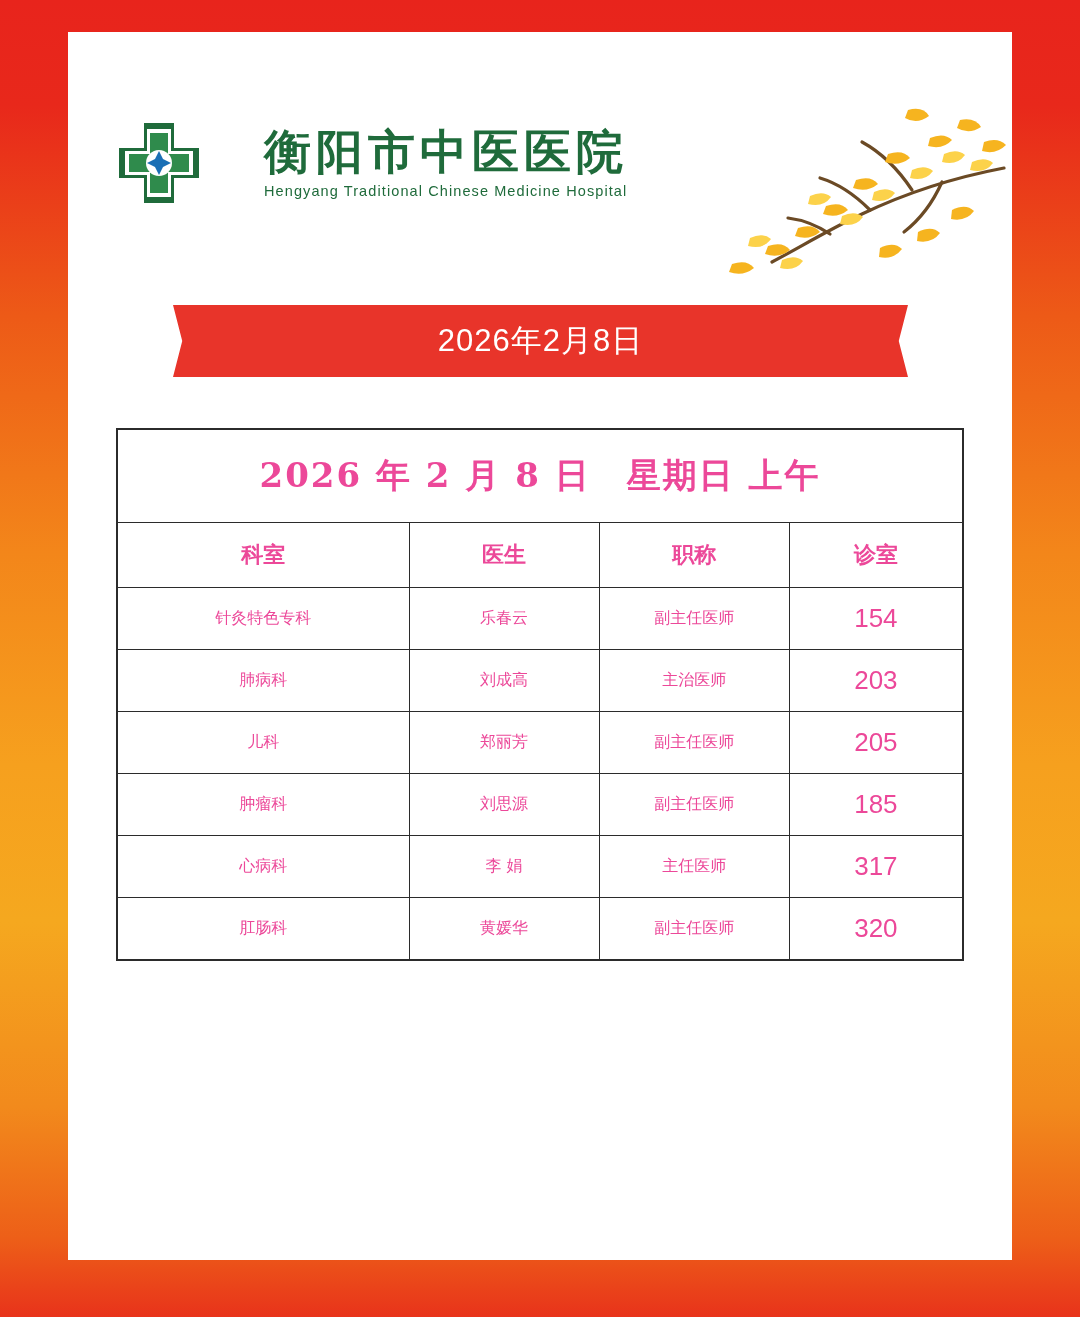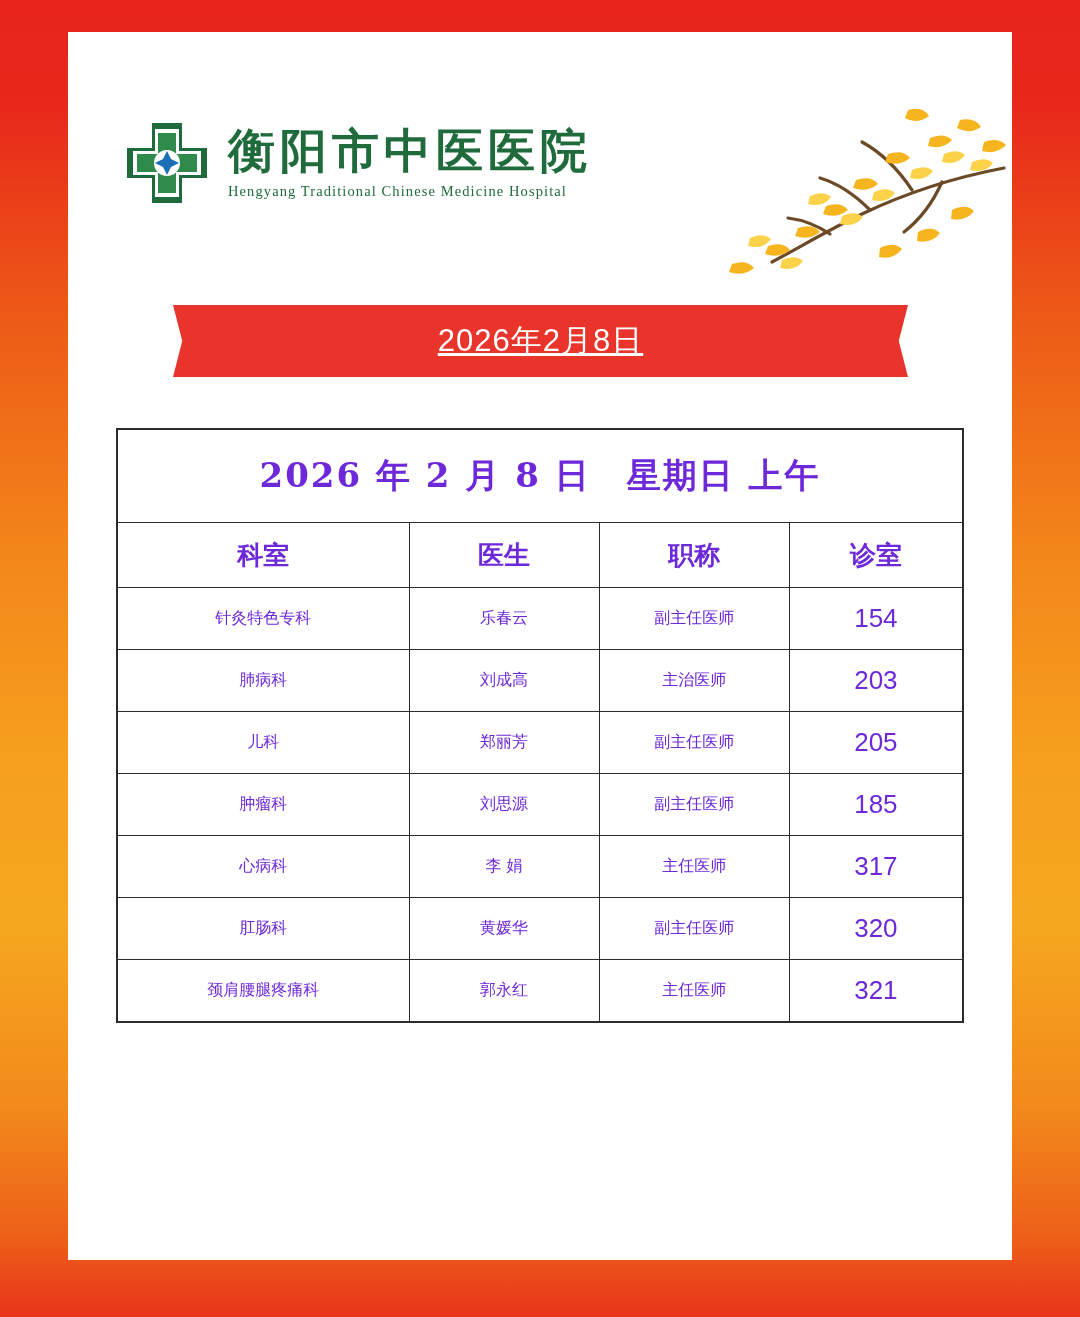--- a/index.html
+++ b/index.html
@@ -46,24 +46,25 @@
   .header {
     position: absolute;
     left: 0;
     top: 0;
     width: 944px;
     height: 250px;
   }
 
   .logo-block {
     position: absolute;
-    left: 56px;
+    left: 48px;
     top: 88px;
     display: flex;
     align-items: center;
+    gap: 44px;
   }
 
   .logo-mark {
     width: 86px;
     height: 86px;
     position: relative;
     flex: none;
   }
 
   .logo-name {
@@ -74,21 +75,21 @@
     font-family: "DejaVu Serif", "Liberation Serif", serif;
     font-size: 47px;
     font-weight: bold;
     letter-spacing: 5px;
     color: #1f6b3b;
     line-height: 1.08;
     white-space: nowrap;
   }
 
   .logo-name .en {
-    font-family: Liberation Serif, serif;
+    font-family: Liberation Sans, sans-serif;
     font-size: 14.5px;
     letter-spacing: 1.1px;
     color: #1f6b3b;
     margin-top: 6px;
     white-space: nowrap;
   }
 
   
   .ginkgo {
     position: absolute;
@@ -134,56 +135,55 @@
     position: absolute;
     inset: 0;
     display: flex;
     align-items: center;
     justify-content: center;
     color: #ffffff;
     font-size: 31px;
     letter-spacing: 1px;
     font-family: "Liberation Sans", sans-serif;
     z-index: 3;
-    text-decoration: underline;
   }
 
   
   .table-wrap {
     position: absolute;
     left: 48px;
     top: 396px;
     width: 848px;
     border: 1px solid #2b2b2b;
     box-sizing: border-box;
   }
   table.schedule {
     width: 100%;
     border-collapse: collapse;
     table-layout: fixed;
   }
   table.schedule td, table.schedule th {
     border: 1px solid #2b2b2b;
     text-align: center;
     vertical-align: middle;
-    color: #6d28d9;
+    color: #ec4899;
   }
   .title-row td {
     height: 90px;
     font-family: "DejaVu Serif", "Liberation Serif", serif;
     font-weight: bold;
     font-size: 34px;
     letter-spacing: 2px;
     border-left: none;
     border-right: none;
     border-top: none;
   }
   .head-row th {
     height: 62px;
-    font-size: 26px;
+    font-size: 22px;
     font-weight: bold;
     font-family: "DejaVu Sans", "Liberation Sans", sans-serif;
   }
   .body-row td {
     height: 59px;
     font-size: 16px;
     font-family: "DejaVu Sans", "Liberation Sans", sans-serif;
   }
   .body-row td.room {
     font-family: "Liberation Sans", sans-serif;
@@ -316,24 +316,18 @@
             <td>李 娟</td>
             <td>主任医师</td>
             <td class="room">317</td>
           </tr>
           <tr class="body-row">
             <td>肛肠科</td>
             <td>黄媛华</td>
             <td>副主任医师</td>
             <td class="room">320</td>
           </tr>
-          <tr class="body-row">
-            <td>颈肩腰腿疼痛科</td>
-            <td>郭永红</td>
-            <td>主任医师</td>
-            <td class="room">321</td>
-          </tr>
         </tbody>
       </table>
     </div>
 
   </div>
 </div>
 
 </body></html>

